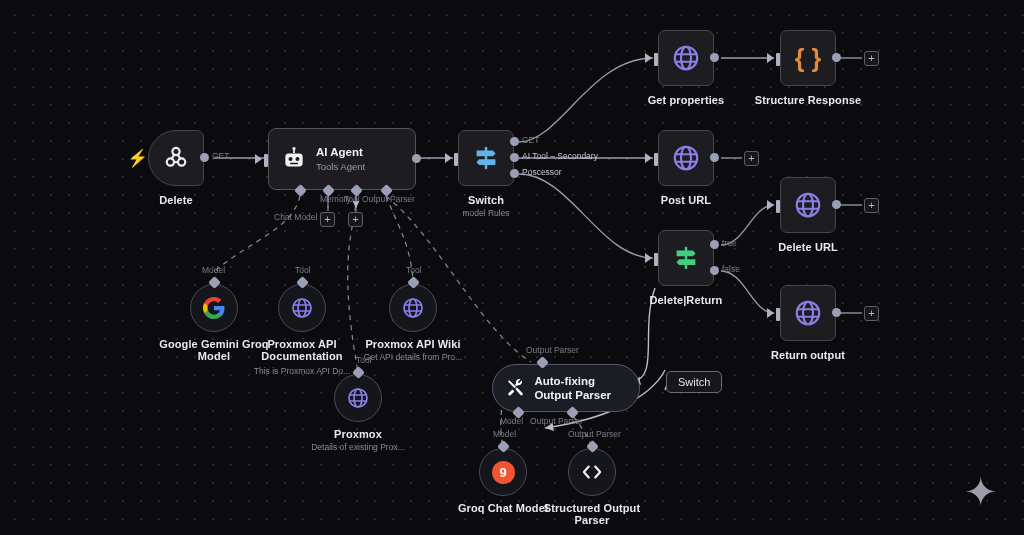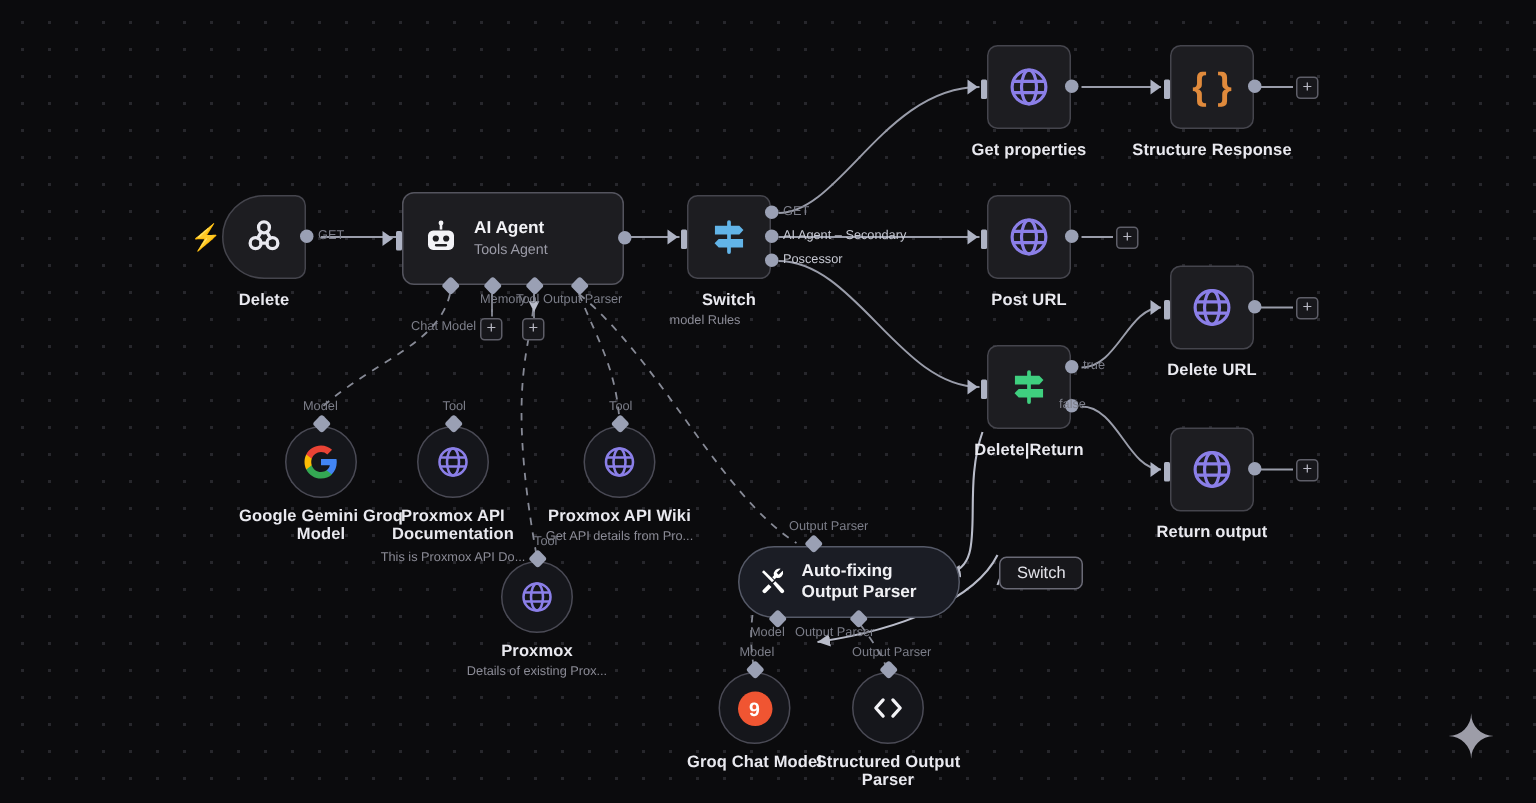--- a/index.html
+++ b/index.html
@@ -237,25 +237,25 @@
       </svg>
     </div>
     <div class="inbar" style="left:-4px; top:23px;"></div>
     <div class="inarrow" style="left:-13px; top:23px;"></div>
 
     <div class="port" style="left:52px; top:7px;"></div>
     <div class="port" style="left:52px; top:23px;"></div>
     <div class="port" style="left:52px; top:39px;"></div>
 
     <div class="portlabel dim" style="left:64px; top:5px;">GET</div>
-    <div class="portlabel" style="left:64px; top:21px;">AI Agent – Secondary</div>
+    <div class="portlabel" style="left:64px; top:21px;">AI Tool – Secondary</div>
     <div class="portlabel" style="left:64px; top:37px;">Poscessor</div>
 
     <div class="caption" style="left:28px; top:64px;">Switch</div>
-    <div class="subcap" style="left:12px; top:78px;">model Rules</div>
+    <div class="subcap" style="left:28px; top:78px;">model Rules</div>
   </div>
 
   <div class="node" style="left:658px; top:30px;">
     <div class="nbox">
       <svg class="icon" width="30" height="30" viewBox="0 0 24 24">
         <g fill="none" stroke="#8b7fe8" stroke-width="1.7">
           <circle cx="12" cy="12" r="9"></circle>
           <ellipse cx="12" cy="12" rx="4" ry="9"></ellipse>
           <path d="M3.3,9 H20.7 M3.3,15 H20.7"></path>
         </g>
@@ -303,21 +303,21 @@
           <path d="M4.5,6 h13 l2.2,2.3 l-2.2,2.3 h-13 z"></path>
           <path d="M19.5,13 h-13 l-2.2,2.3 l2.2,2.3 h13 z"></path>
         </g>
       </svg>
     </div>
     <div class="inbar" style="left:-4px; top:23px;"></div>
     <div class="inarrow" style="left:-13px; top:23px;"></div>
     <div class="port" style="left:52px; top:10px;"></div>
     <div class="port" style="left:52px; top:36px;"></div>
     <div class="portlabel dim" style="left:64px; top:8px;">true</div>
-    <div class="portlabel dim" style="left:48px; top:34px;">false</div>
+    <div class="portlabel dim" style="left:64px; top:34px;">false</div>
     <div class="caption" style="left:28px; top:64px;">Delete|Return</div>
   </div>
 
   <div class="node" style="left:780px; top:177px;">
     <div class="nbox">
       <svg class="icon" width="30" height="30" viewBox="0 0 24 24">
         <g fill="none" stroke="#8b7fe8" stroke-width="1.7">
           <circle cx="12" cy="12" r="9"></circle>
           <ellipse cx="12" cy="12" rx="4" ry="9"></ellipse>
           <path d="M3.3,9 H20.7 M3.3,15 H20.7"></path>

